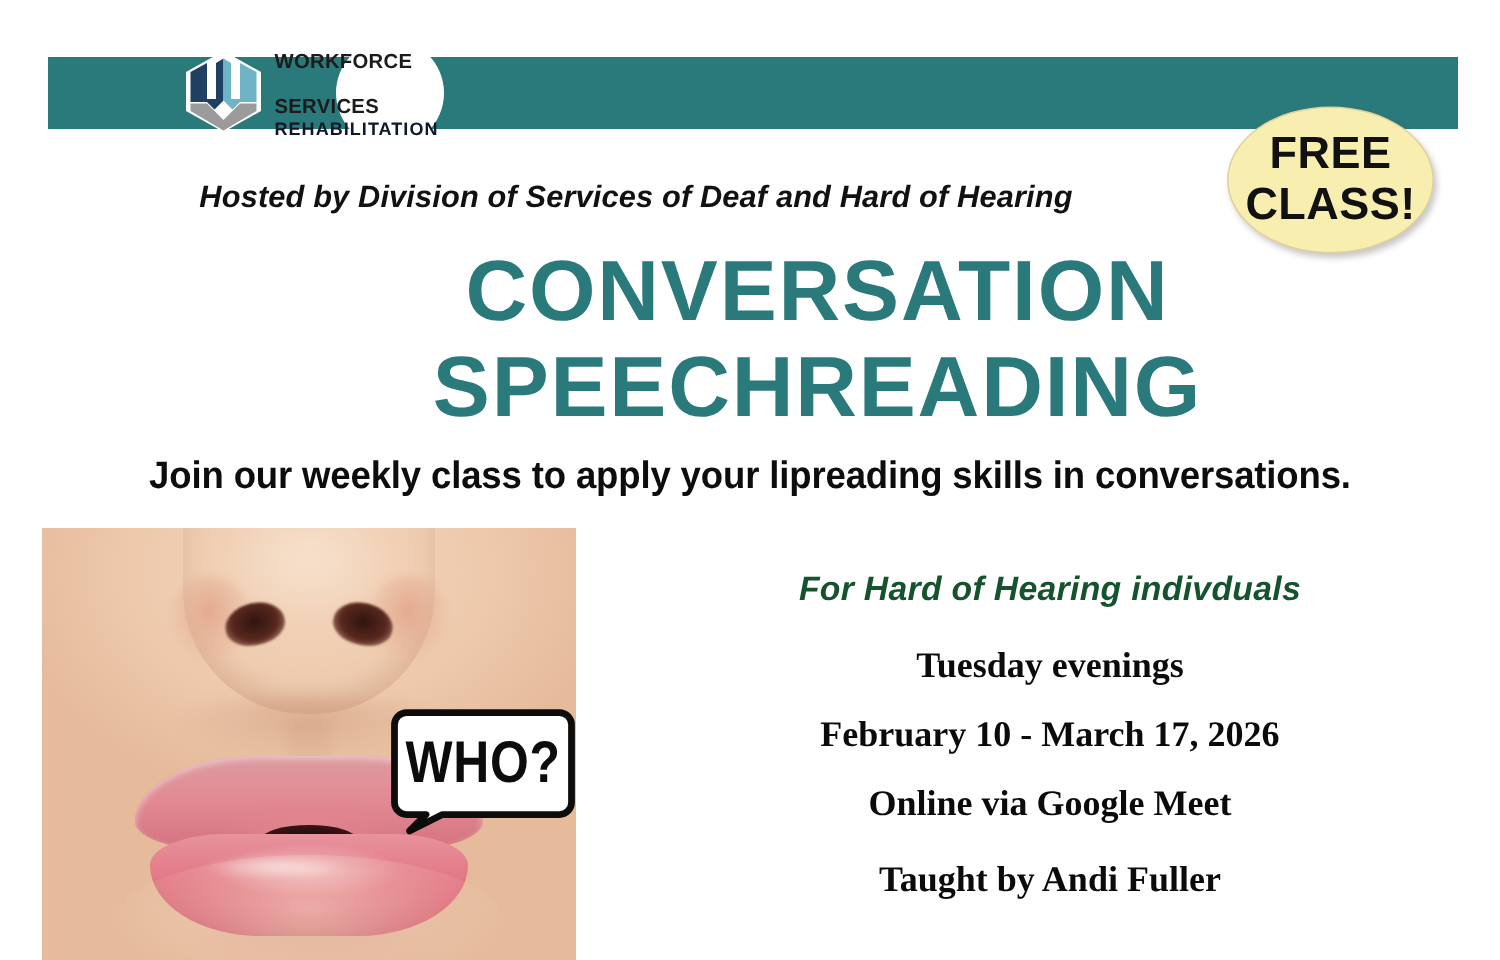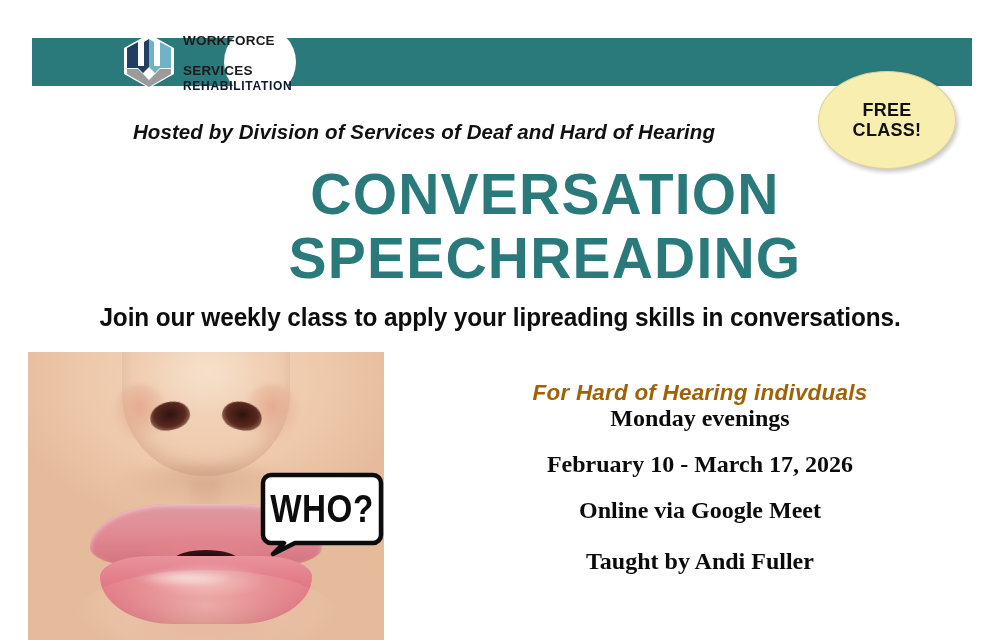--- a/index.html
+++ b/index.html
@@ -96,21 +96,21 @@
     box-shadow: 2px 3px 4px rgba(0,0,0,0.22);
     display: flex;
     flex-direction: column;
     align-items: center;
     justify-content: center;
     line-height: 1.12;
   }
   .free-badge span {
     font-family: "Liberation Sans", sans-serif;
     font-weight: bold;
-    font-size: 18px;
+    font-size: 30px;
     color: #111111;
     letter-spacing: 0.3px;
   }
 
   
   .hosted-by {
     position: absolute;
     left: 0;
     top: 120px;
     width: 848px;
@@ -339,22 +339,23 @@
     left: 400px;
     top: 380px;
     width: 600px;
     text-align: center;
   }
   .info-audience {
     font-family: "Liberation Sans", sans-serif;
     font-weight: bold;
     font-style: italic;
     font-size: 22.5px;
-    color: #a16207;
+    color: #14532d;
     letter-spacing: 0.2px;
+    margin-bottom: 26px;
   }
   .info-line {
     font-family: "Liberation Serif", serif;
     font-weight: bold;
     font-size: 24px;
     color: #0b0b0b;
     line-height: 1.0;
     margin-bottom: 22px;
   }
   .info-instructor {
@@ -427,19 +428,19 @@
 
   <div class="speech-bubble">
     <svg width="122" height="82" viewBox="0 0 122 82" xmlns="http://www.w3.org/2000/svg">
       <path d="M10,2 H112 A8,8 0 0 1 120,10 V62 A8,8 0 0 1 112,70 H34 L12,81 L23,70 H10 A8,8 0 0 1 2,62 V10 A8,8 0 0 1 10,2 Z" fill="#ffffff" stroke="#0c0c0c" stroke-width="4.5" stroke-linejoin="round"></path>
     </svg>
     <div class="speech-text">WHO?</div>
   </div>
 
   <div class="info-col">
     <div class="info-audience">For Hard of Hearing indivduals</div>
-    <div class="info-line">Monday evenings</div>
+    <div class="info-line">Tuesday evenings</div>
     <div class="info-line">February 10 - March 17, 2026</div>
     <div class="info-line">Online via Google Meet</div>
     <div class="info-instructor">Taught by Andi Fuller</div>
   </div>
 
 </div>
 
 </body></html>

